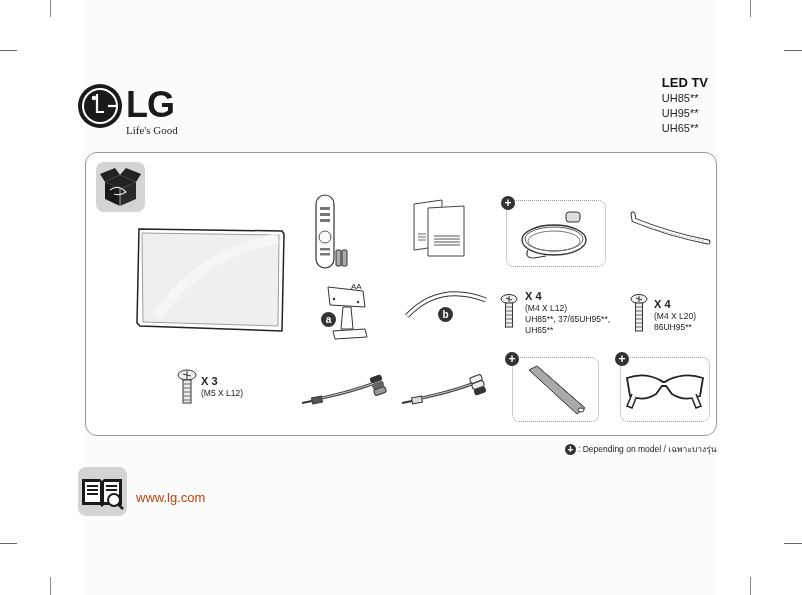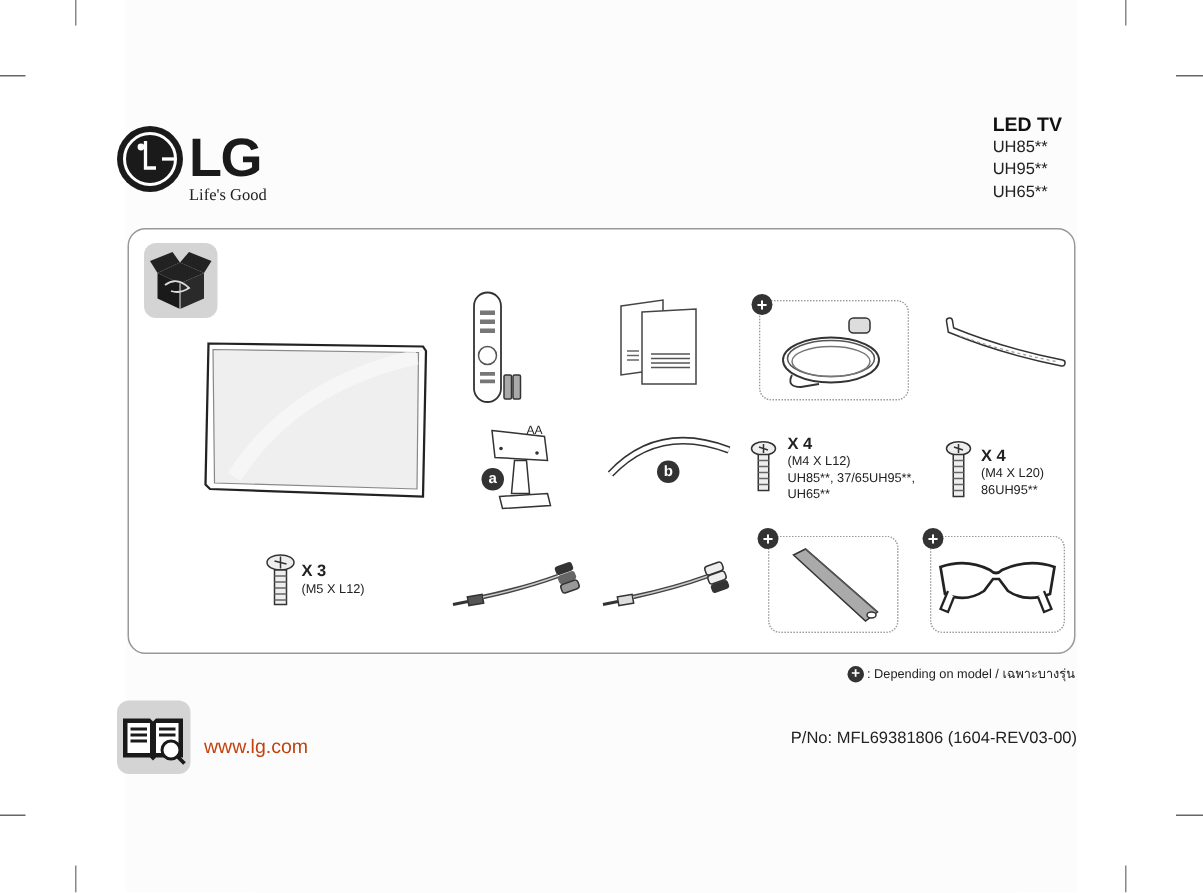--- a/index.html
+++ b/index.html
@@ -255,14 +255,13 @@
     <rect x="7" y="15" width="15" height="20" fill="#fff"></rect>
     <rect x="26" y="15" width="15" height="20" fill="#fff"></rect>
     <path d="M9 19 H20 M9 23 H20 M9 27 H20 M28 19 H39 M28 23 H39" stroke="#1a1a1a" stroke-width="2"></path>
     <circle cx="36" cy="33" r="6" fill="#fff" stroke="#1a1a1a" stroke-width="2"></circle>
     <path d="M40 37 L45 42" stroke="#1a1a1a" stroke-width="2.5"></path>
   </svg>
 </div>
 <div class="website">www.lg.com</div>
 
 <div class="part-no">
-  <div>P/No: MFL69381806 (1604-REV03-00)</div>
 </div>
 
 </body></html>

